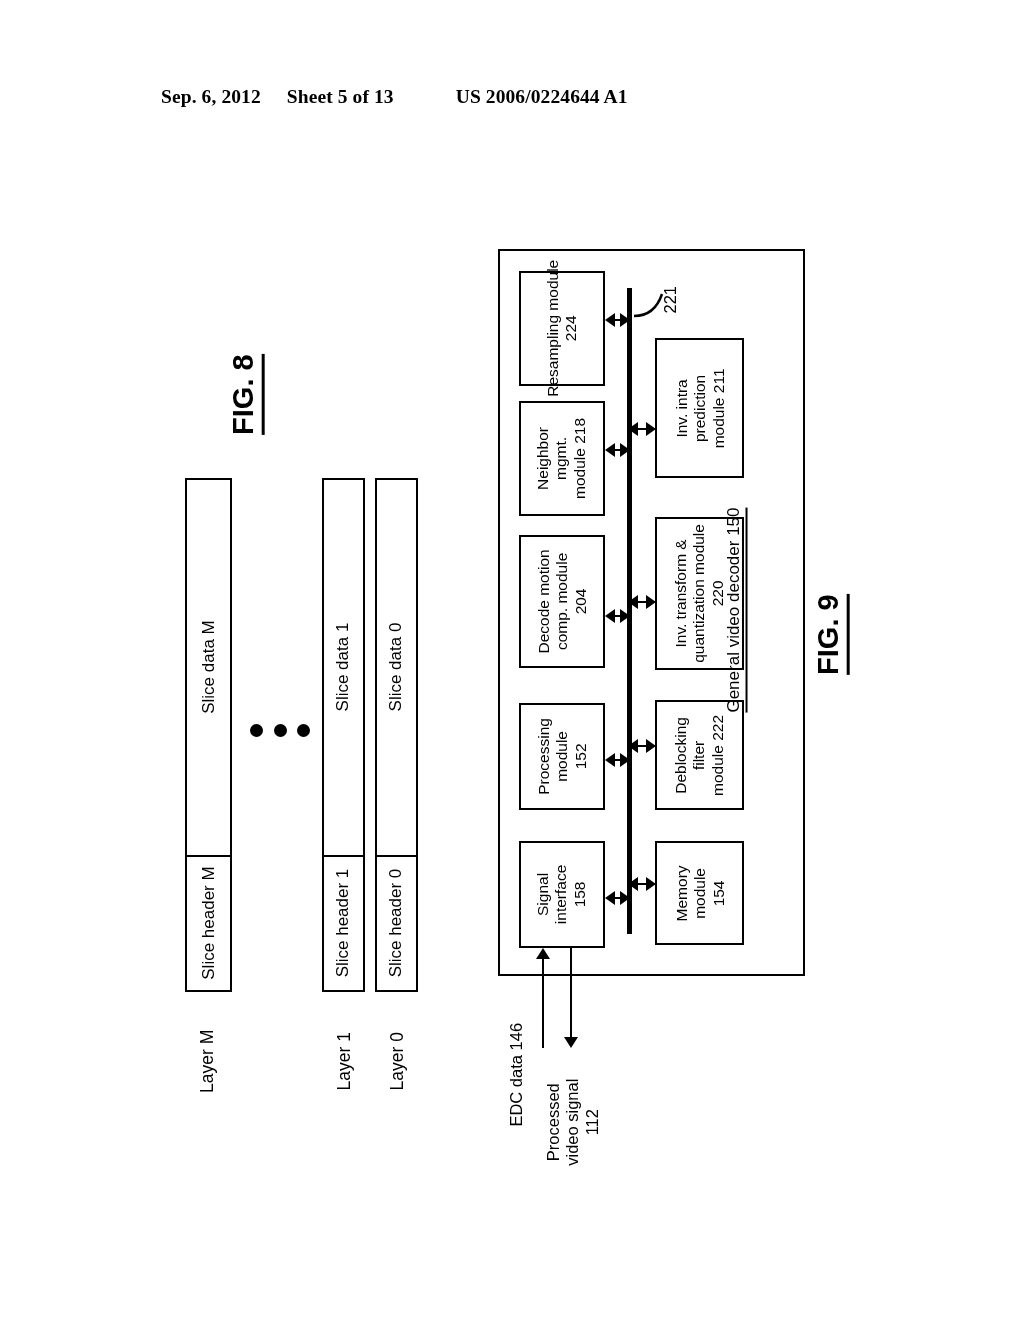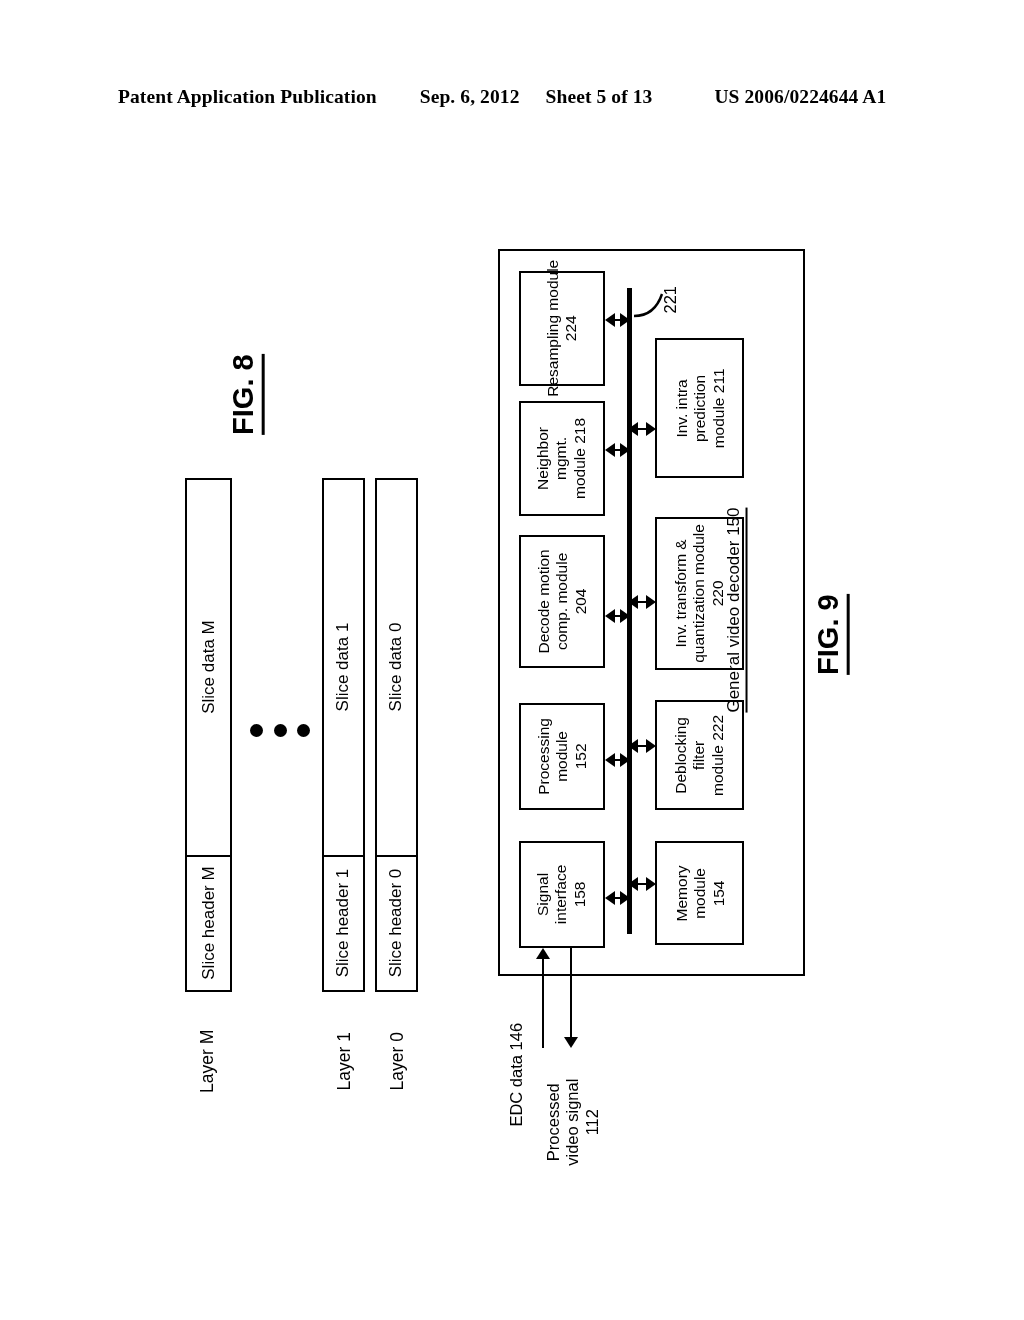--- a/index.html
+++ b/index.html
@@ -248,21 +248,20 @@
     font-size: 29px;
     font-weight: bold;
     border-bottom: 3px solid #000;
     padding-bottom: 2px;
   }
 </style>
 </head>
 <body>
 
 <div id="page-header">
-  <span class="h-pub">Patent Application Publication</span>
   <span class="h-date">Sep. 6, 2012</span>
   <span class="h-sheet">Sheet 5 of 13</span>
   <span class="h-pat">US 2006/0224644 A1</span>
 </div>
 
 <div id="fig8">
 
   <div class="layer-bar" style="left:185px; top:478px; width:47px; height:514px;">
     <div class="bar-seg" style="top:0; height:375px;">
       <div class="rot">Slice data M</div>

